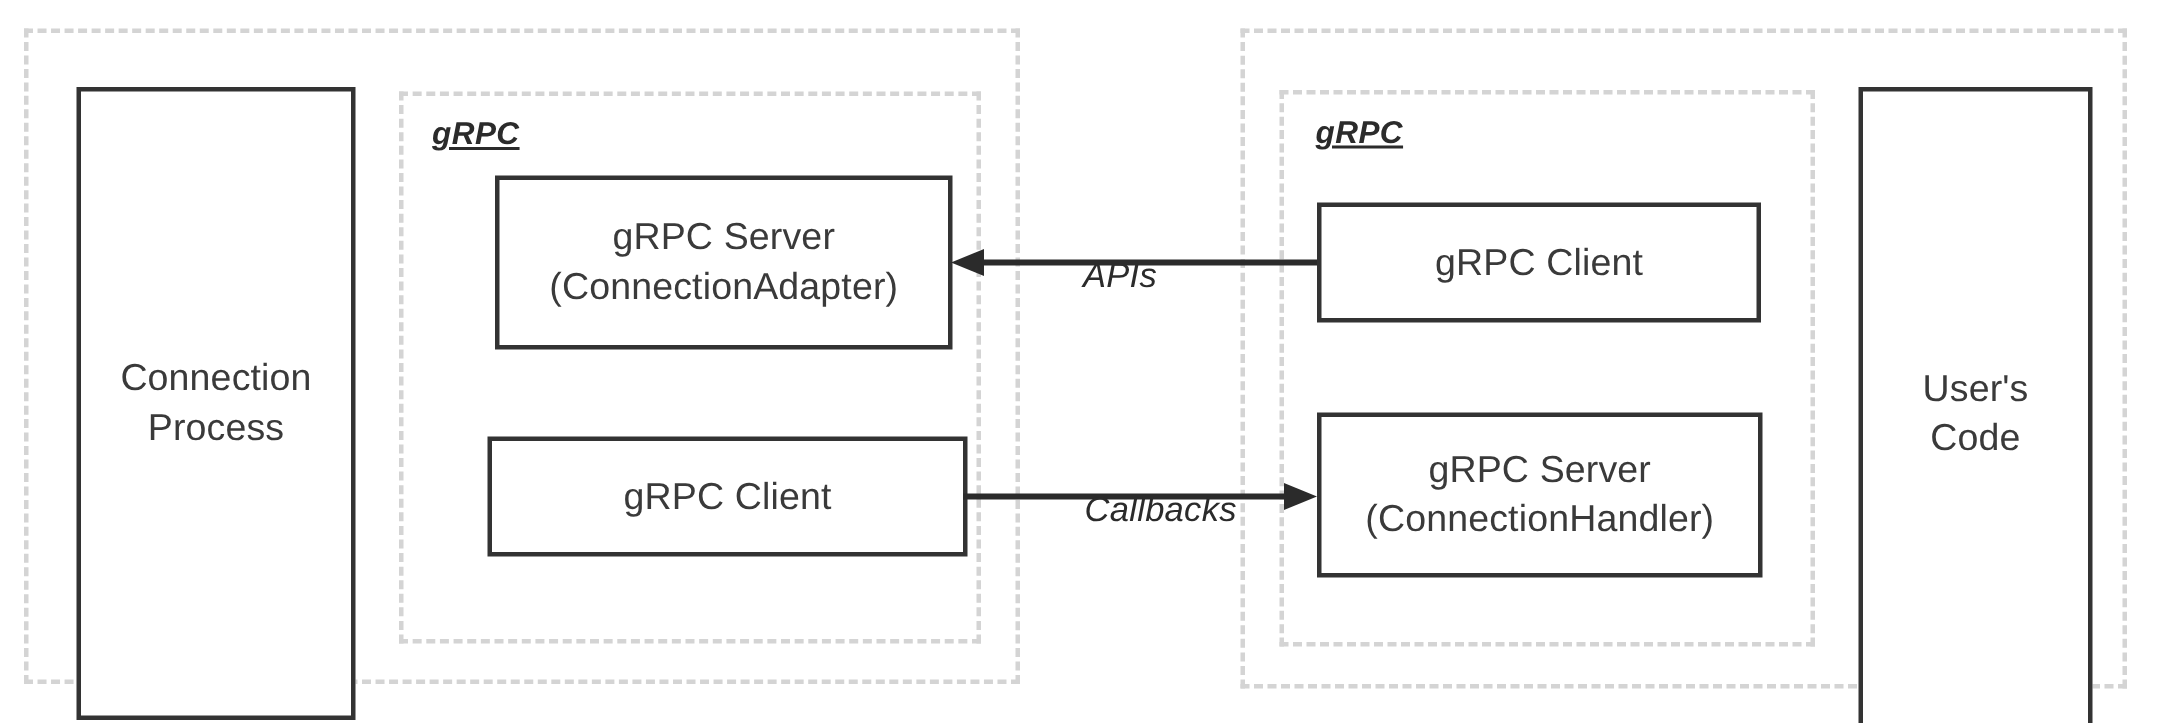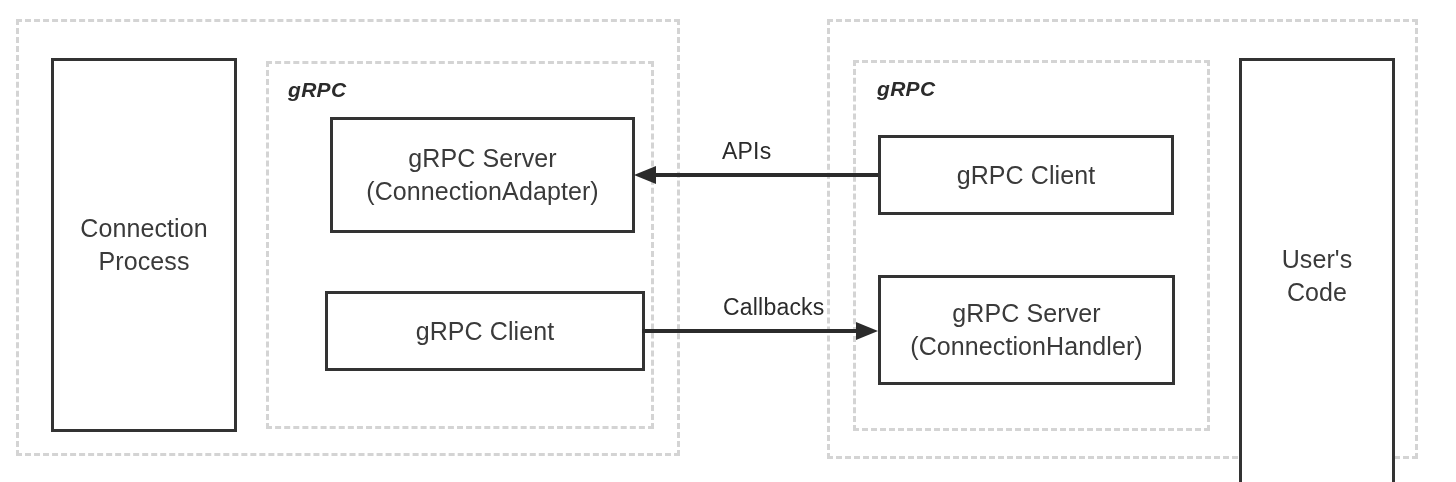--- a/index.html
+++ b/index.html
@@ -46,42 +46,45 @@
   }
   
   .group-label {
     position: absolute;
     font-style: italic;
     font-weight: bold;
     font-size: 21px;
     color: #2b2b2b;
     letter-spacing: 0.3px;
     white-space: nowrap;
+    text-decoration: underline;
   }
   
   .arrow-svg {
     position: absolute;
     overflow: visible;
   }
   .arrow-label {
     position: absolute;
+    font-style: italic;
     font-size: 23px;
     color: #2b2b2b;
     white-space: nowrap;
     letter-spacing: 0.2px;
+    margin-top: 32px;
   }
 </style>
 </head>
 <body>
 
 <div id="canvas">
 
   <div class="dashed-box" style="left:16px; top:19px; width:664px; height:437px;"></div>
 
-  <div class="solid-box" style="left:51px; top:58px; width:186px; height:374px;">
+  <div class="solid-box" style="left:51px; top:58px; width:186px; height:422px;">
     <span class="box-text">Connection
 Process</span>
   </div>
 
   <div class="dashed-box" style="left:266px; top:61px; width:388px; height:368px;"></div>
   <div class="group-label" style="left:288px; top:78px;">gRPC</div>
 
   <div class="solid-box" style="left:330px; top:117px; width:305px; height:116px;">
     <span class="box-text">gRPC Server
 (ConnectionAdapter)</span>

